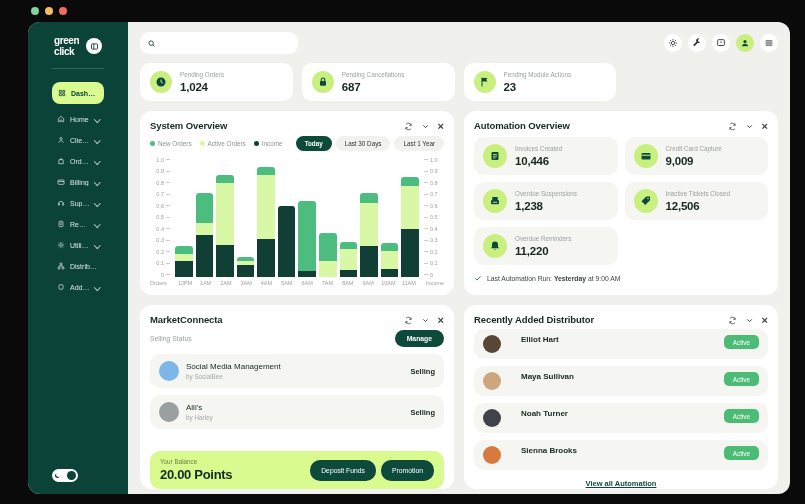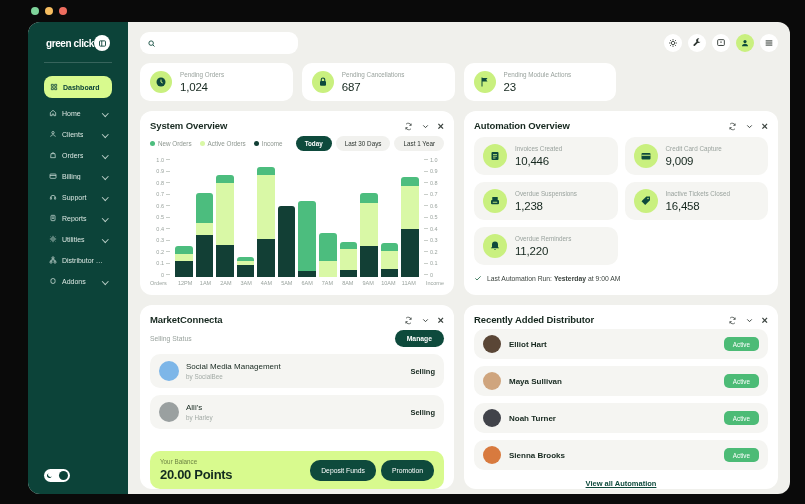--- a/index.html
+++ b/index.html
@@ -1,21 +1,21 @@
 <!DOCTYPE html>
 <html><head>
 <meta charset="utf-8">
 <style>
   html,body{margin:0;padding:0}
   body{width:805px;height:504px;background:#0a0a0a;font-family:"Liberation Sans",sans-serif;position:relative;overflow:hidden;-webkit-font-smoothing:antialiased}
   .dots{position:absolute;top:7px;left:31px;display:flex;gap:6px}
   .tl{width:8px;height:8px;border-radius:50%}
   .window{position:absolute;left:28px;top:22px;width:762px;height:472px;border-radius:12px;overflow:hidden;display:flex;background:#f0f0ec}
   
-  .sidebar{width:100px;flex:none;background:#0c4339;color:#e4eeea;display:flex;flex-direction:column;padding:13px 16px 12px;box-sizing:border-box}
+  .sidebar{width:100px;flex:none;background:#0c4339;color:#e4eeea;display:flex;flex-direction:column;padding:13px 24px 12px;box-sizing:border-box}
   .logo-row{display:flex;align-items:center;justify-content:space-between;padding:0 2px}
   .logo{font-size:10px;font-weight:bold;color:#fff;letter-spacing:-.4px}
   .sb-toggle{width:16px;height:16px;border-radius:50%;background:#fff;display:flex;align-items:center;justify-content:center;color:#0c4339;flex:none;cursor:pointer}
   .sb-toggle svg{width:9px;height:9px}
   .sb-div{border:none;border-top:1px solid rgba(255,255,255,.18);margin:11px 0 13px}
   .nav-item{display:flex;align-items:center;gap:5px;padding:5px 5px;font-size:7px;color:#dce8e3;border-radius:8px;margin-bottom:3px;cursor:pointer;white-space:nowrap}
   .nav-item svg{width:8px;height:8px;flex:none;color:#cfe0da}
   .nav-item.active{background:#d8fa8e;color:#0c4339;font-weight:bold;padding:7px 6px;margin-bottom:6px}
   .nav-item.active svg{color:#0c4339}
   .nlab{overflow:hidden;text-overflow:ellipsis}
@@ -32,21 +32,21 @@
   .ticons{margin-left:auto;display:flex;gap:6px}
   .tico{width:18px;height:18px;border-radius:50%;background:#fff;display:flex;align-items:center;justify-content:center;color:#303833;cursor:pointer;flex:none}
   .tico svg{width:10px;height:10px}
   .tico.user{background:#c9f07f;color:#0e4a3c}
   
   .stats{display:grid;grid-template-columns:repeat(4,1fr);gap:9px;margin-bottom:10px}
   .stat-card{background:#fff;border-radius:10px;padding:8px 10px;display:flex;align-items:center;gap:8px}
   .icirc{width:22px;height:22px;border-radius:50%;background:#c9f07f;display:flex;align-items:center;justify-content:center;flex:none}
   .icirc svg{width:12px;height:12px}
   .slab{font-size:6.3px;color:#9aa39e;margin-bottom:2.5px;white-space:nowrap}
-  .sval{font-size:11.5px;font-weight:normal;color:#16281f;letter-spacing:-.2px}
+  .sval{font-size:11.5px;font-weight:bold;color:#16281f;letter-spacing:-.2px}
   
   .panels{display:grid;grid-template-columns:1fr 1fr;grid-template-rows:184px 184px;gap:10px}
   .panel{background:#fff;border-radius:12px;padding:9px 10px;box-sizing:border-box;display:flex;flex-direction:column;min-width:0;overflow:hidden}
   .phead{display:flex;align-items:flex-end;margin-bottom:4px}
   .ptitle{font-size:9.5px;font-weight:bold;color:#16281f;letter-spacing:-.1px}
   .hicons{margin-left:auto;display:flex;align-items:center;gap:8px;color:#3c4440}
   .hicons svg{width:9px;height:9px;cursor:pointer}
   .xico{font-size:11px;line-height:9px;color:#3c4440;cursor:pointer;font-weight:bold}
   
   .lrow{display:flex;align-items:center;margin:1px 0 6px}
@@ -85,21 +85,21 @@
   .mname{font-size:8px;font-weight:normal;color:#16281f}
   .mby{font-size:6.3px;color:#a3aba6;margin-top:2px}
   .mstat{margin-left:auto;font-size:7.5px;font-weight:bold;color:#16281f}
   .balance{background:#d8fa8e;border-radius:10px;padding:7px 10px;display:flex;align-items:center;margin-top:15px}
   .blbl{font-size:6.3px;color:#6e8544;margin-bottom:2px}
   .bval{font-size:13px;font-weight:bold;color:#122b1f;letter-spacing:-.3px}
   .bbtns{margin-left:auto;display:flex;gap:5px}
   .bbtn{background:#0e4a3c;color:#fff;font-size:6.8px;padding:7px 11px;border-radius:10px;border:none;cursor:pointer;font-family:inherit;white-space:nowrap}
   .lupd{font-size:6.3px;color:#8d968f;margin-top:7px}
   
-  .drow{background:#f5f5f2;border-radius:10px;padding:6px 9px;display:flex;align-items:center;gap:8px;margin-bottom:7px;cursor:pointer}
+  .drow{background:#f5f5f2;border-radius:10px;padding:6px 9px;display:flex;align-items:flex-start;gap:20px;margin-bottom:7px;cursor:pointer}
   .dav{width:18px;height:18px;border-radius:50%;flex:none}
   .dname{font-size:8px;font-weight:bold;color:#16281f}
   .badge{margin-left:auto;background:#4cbb76;color:#fff;font-size:6.3px;padding:3.5px 9px;border-radius:5px}
   .viewall{text-align:center;font-size:7.5px;font-weight:bold;color:#0e4a3c;text-decoration:underline;margin-top:2px;cursor:pointer}
   .hid{position:absolute;width:0;height:0;overflow:hidden}
 </style>
 </head>
 <body>
 
 <svg class="hid" aria-hidden="true">
@@ -645,21 +645,21 @@
               </div>
           </div>
           <div class="tile">
             <span class="icirc">
                 <svg>
                   <use href="#i-tag"></use>
                 </svg>
               </span>
             <div>
                 <div class="slab">Inactive Tickets Closed</div>
-                <div class="sval">16,458</div>
+                <div class="sval">12,506</div>
               </div>
           </div>
           <div class="tile">
             <span class="icirc">
                 <svg>
                   <use href="#i-bell"></use>
                 </svg>
               </span>
             <div>
                 <div class="slab">Overdue Reminders</div>

